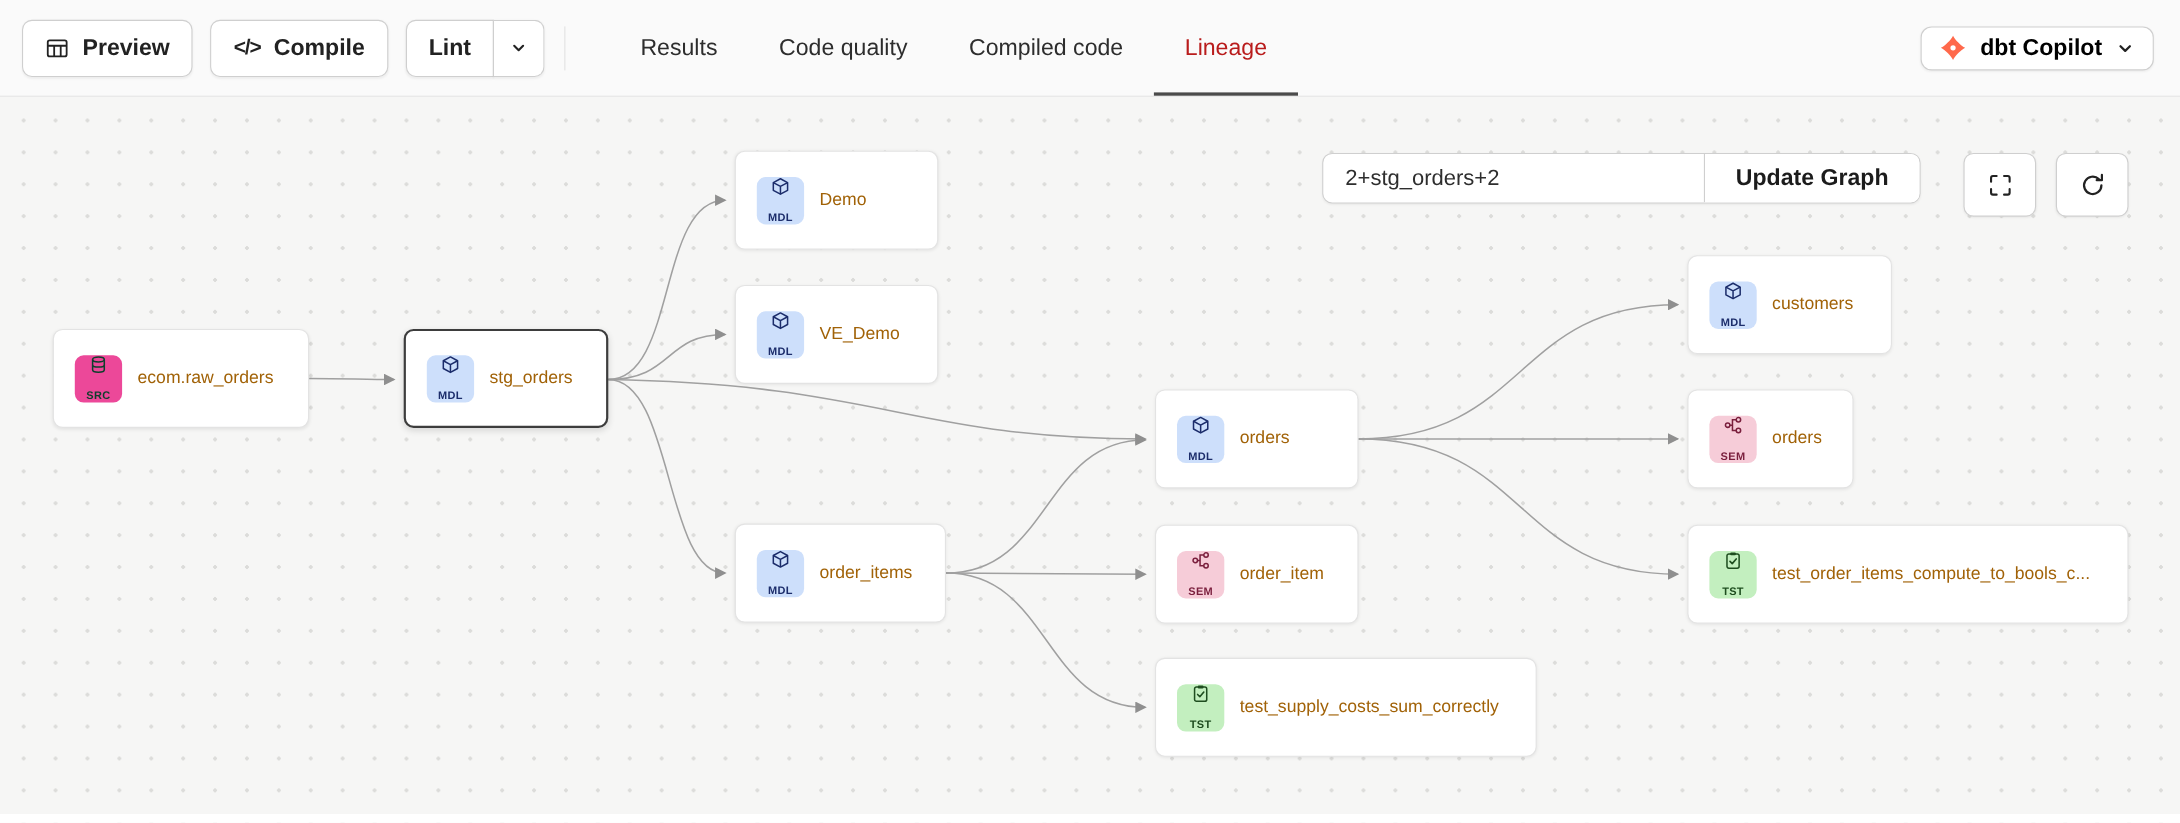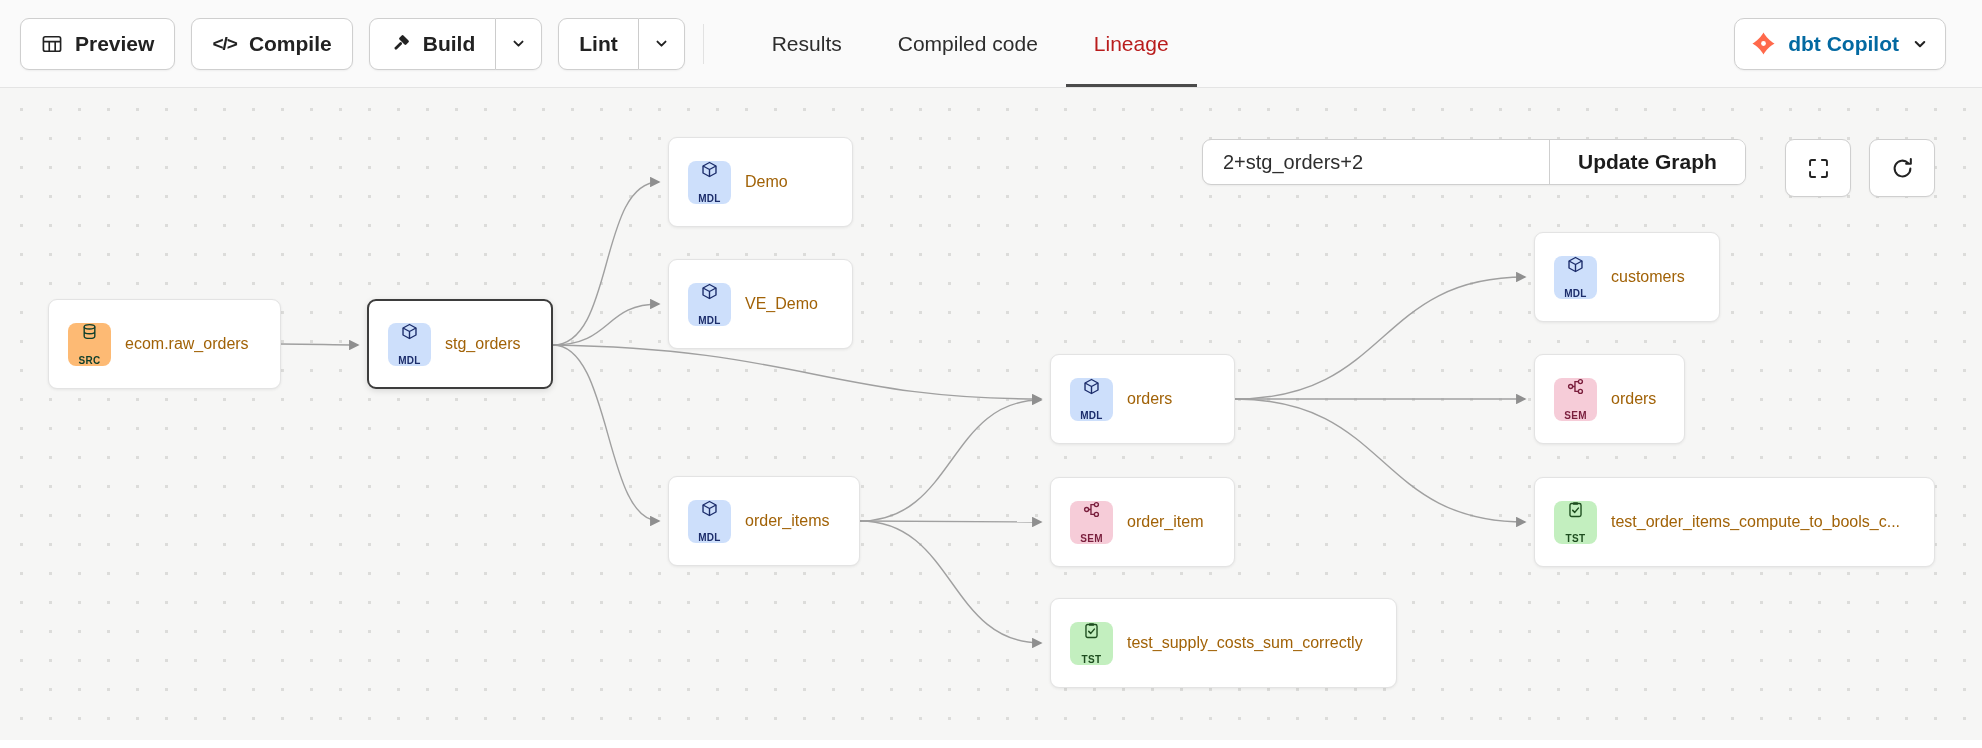--- a/index.html
+++ b/index.html
@@ -1,39 +1,39 @@
 <!DOCTYPE html>
 <html><head>
 <meta charset="utf-8">
 <style>
   *{box-sizing:border-box;margin:0;padding:0}
   html,body{width:1982px;height:748px;overflow:hidden;background:#fff;font-family:"Liberation Sans",sans-serif}
 
   
   .topbar{position:absolute;top:0;left:0;width:1982px;height:88px;background:#fafafa;
-    border-bottom:1px solid #e4e4e4;display:flex;align-items:center;padding:0 36px 0 20px;z-index:10}
+    border-bottom:1px solid #e4e4e4;display:flex;align-items:center;padding:0 24px 0 20px;z-index:10}
   .toolbar{display:flex;align-items:center;gap:16px}
   .tbtn{display:flex;align-items:center;gap:12px;height:52px;padding:0 20px;background:#fff;
     border:1px solid #cfcfcf;border-radius:9px;font-family:inherit;font-size:21px;font-weight:600;
     color:#222;box-shadow:0 1px 2px rgba(0,0,0,.05);cursor:pointer;white-space:nowrap}
   .split{display:flex}
   .split .main{border-radius:9px 0 0 9px}
   .split .chev{border-radius:0 9px 9px 0;border-left:none;padding:0 14px}
   .ticon{display:flex;align-items:center;justify-content:center;color:#222}
   .code-icon{font-weight:700;font-size:19px;letter-spacing:-1px}
   .vdivider{width:1px;height:40px;background:#e2e2e2;margin-left:18px}
 
   .tabs{display:flex;align-items:stretch;height:100%;margin-left:40px}
   .tab{display:flex;align-items:center;padding:3px 28px 0;font-size:21px;font-weight:500;color:#2d2d2d;
     border-bottom:3px solid transparent;cursor:pointer;white-space:nowrap}
   .tab.active{border-bottom-color:#4b4b4b;color:#b91c1c}
 
-  .copilot{margin-left:auto;display:flex;align-items:center;gap:12px;height:52px;padding:0 16px 0 16px;
+  .copilot{margin-left:auto;display:flex;align-items:center;gap:12px;height:40px;padding:0 16px 0 16px;
     background:#fff;border:1px solid #cfcfcf;border-radius:10px;font-family:inherit;font-size:21px;
-    font-weight:600;color:#0369a1;box-shadow:0 1px 2px rgba(0,0,0,.05);cursor:pointer;white-space:nowrap}
+    font-weight:600;color:#000000;box-shadow:0 1px 2px rgba(0,0,0,.05);cursor:pointer;white-space:nowrap}
 
   
   .canvas{position:absolute;top:88px;left:0;width:1982px;height:660px;background-color:#f6f6f5;
     background-image:radial-gradient(circle,#dcdcda 1.6px,transparent 1.6px);
     background-size:29px 29px;background-position:7px 7px}
   .edges{position:absolute;top:0;left:0;z-index:1}
 
   .node{position:absolute;z-index:2;height:90px;background:#fff;border:1px solid #e3e3e3;border-radius:9px;
     display:flex;align-items:center;gap:14px;padding:0 19px;box-shadow:0 1px 3px rgba(0,0,0,.07);cursor:pointer}
   .node.selected{border:2px solid #3d3d3d;box-shadow:0 2px 6px rgba(0,0,0,.12)}
@@ -115,52 +115,36 @@
           </svg>
         </span>
       <span>Preview</span>
     </button>
     <button class="tbtn">
       <span class="ticon code-icon">&lt;/&gt;</span>
       <span>Compile</span>
     </button>
     <div class="split">
       <button class="tbtn main">
-        <span class="ticon">
-            <svg width="21" height="21">
-              <use href="#i-hammer"></use>
-            </svg>
-          </span>
-        <span>Build</span>
-      </button>
-      <button class="tbtn chev">
-        <span class="ticon">
-            <svg width="17" height="17">
-              <use href="#i-chev"></use>
-            </svg>
-          </span>
-      </button>
-    </div>
-    <div class="split">
-      <button class="tbtn main">
         <span>Lint</span>
       </button>
       <button class="tbtn chev">
         <span class="ticon">
             <svg width="17" height="17">
               <use href="#i-chev"></use>
             </svg>
           </span>
       </button>
     </div>
   </div>
   <div class="vdivider"></div>
 
   <nav class="tabs">
     <div class="tab">Results</div>
+    <div class="tab">Code quality</div>
     <div class="tab">Compiled code</div>
     <div class="tab active">Lineage</div>
   </nav>
 
   <button class="copilot">
     <span class="ticon">
         <svg width="25" height="25">
           <use href="#i-dbt"></use>
         </svg>
       </span>
@@ -190,21 +174,21 @@
       <path d="M860 433 C955 433 948 312 1041 312"></path>
       <path d="M860 433 C925 433 985 434 1041 434"></path>
       <path d="M860 433 C955 433 948 555 1041 555"></path>
       <path d="M1235 311 C1390 311 1375 189 1525 189"></path>
       <path d="M1235 311 C1340 311 1425 311 1525 311"></path>
       <path d="M1235 311 C1390 311 1375 434 1525 434"></path>
     </g>
   </svg>
 
   <div class="node" style="left:48px;top:211px;width:233px">
-    <span class="badge" style="background: #fdba74; color: rgb(15, 63, 44);">
+    <span class="badge" style="background: #ec4899; color: rgb(15, 63, 44);">
       <svg>
           <use href="#i-db"></use>
         </svg>
       <span class="badge-label">SRC</span>
     </span>
     <span class="node-label">ecom.raw_orders</span>
   </div>
 
   <div class="node selected" style="left:367px;top:211px;width:186px">
     <span class="badge" style="background: rgb(205, 223, 251); color: rgb(28, 45, 107);">

